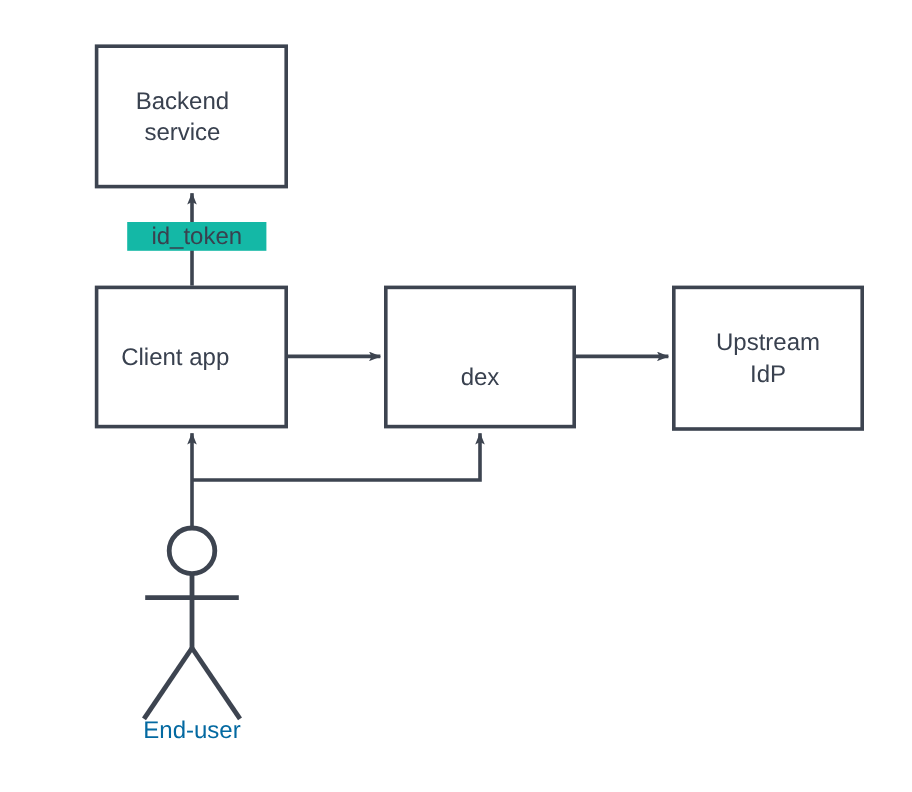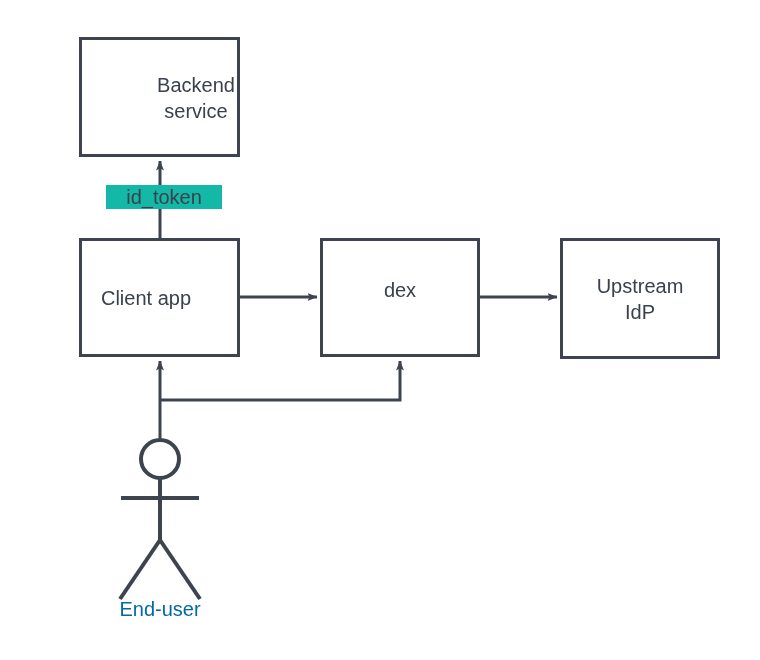--- a/index.html
+++ b/index.html
@@ -99,26 +99,26 @@
 
     <line x1="160" y1="439" x2="160" y2="400" stroke="#3d4450" stroke-width="3"></line>
 
     <circle cx="160" cy="459" r="19" fill="#ffffff" stroke="#3d4450" stroke-width="4"></circle>
     <line x1="160" y1="478" x2="160" y2="540" stroke="#3d4450" stroke-width="4"></line>
     <line x1="121" y1="498" x2="199" y2="498" stroke="#3d4450" stroke-width="4"></line>
     <line x1="160" y1="540" x2="120" y2="599" stroke="#3d4450" stroke-width="4"></line>
     <line x1="160" y1="540" x2="200" y2="599" stroke="#3d4450" stroke-width="4"></line>
   </svg>
 
-  <div class="node-label" style="left:80px; top:39px; width:144px; height:118px;padding-left:44px;">Backend
+  <div class="node-label" style="left:80px; top:39px; width:144px; height:118px;">Backend
 service</div>
 
   <div class="node-label" style="left:80px; top:240px; width:132px; height:116px;">Client app</div>
 
-  <div class="node-label" style="left:321px; top:232px; width:158px; height:116px;">dex</div>
+  <div class="node-label" style="left:321px; top:257px; width:158px; height:116px;">dex</div>
 
   <div class="node-label" style="left:561px; top:240px; width:158px; height:118px;text-align:center;">Upstream
 IdP</div>
 
   <div class="edge-label" style="left:106px; top:185px; width:110px;">id_token</div>
 
   <div class="actor-label" style="left:85px; top:597px; width:150px;">End-user</div>
 
   <div class="node-hit" style="left:79px; top:37px; width:161px; height:120px;"></div>
   <div class="node-hit" style="left:79px; top:238px; width:161px; height:119px;"></div>

